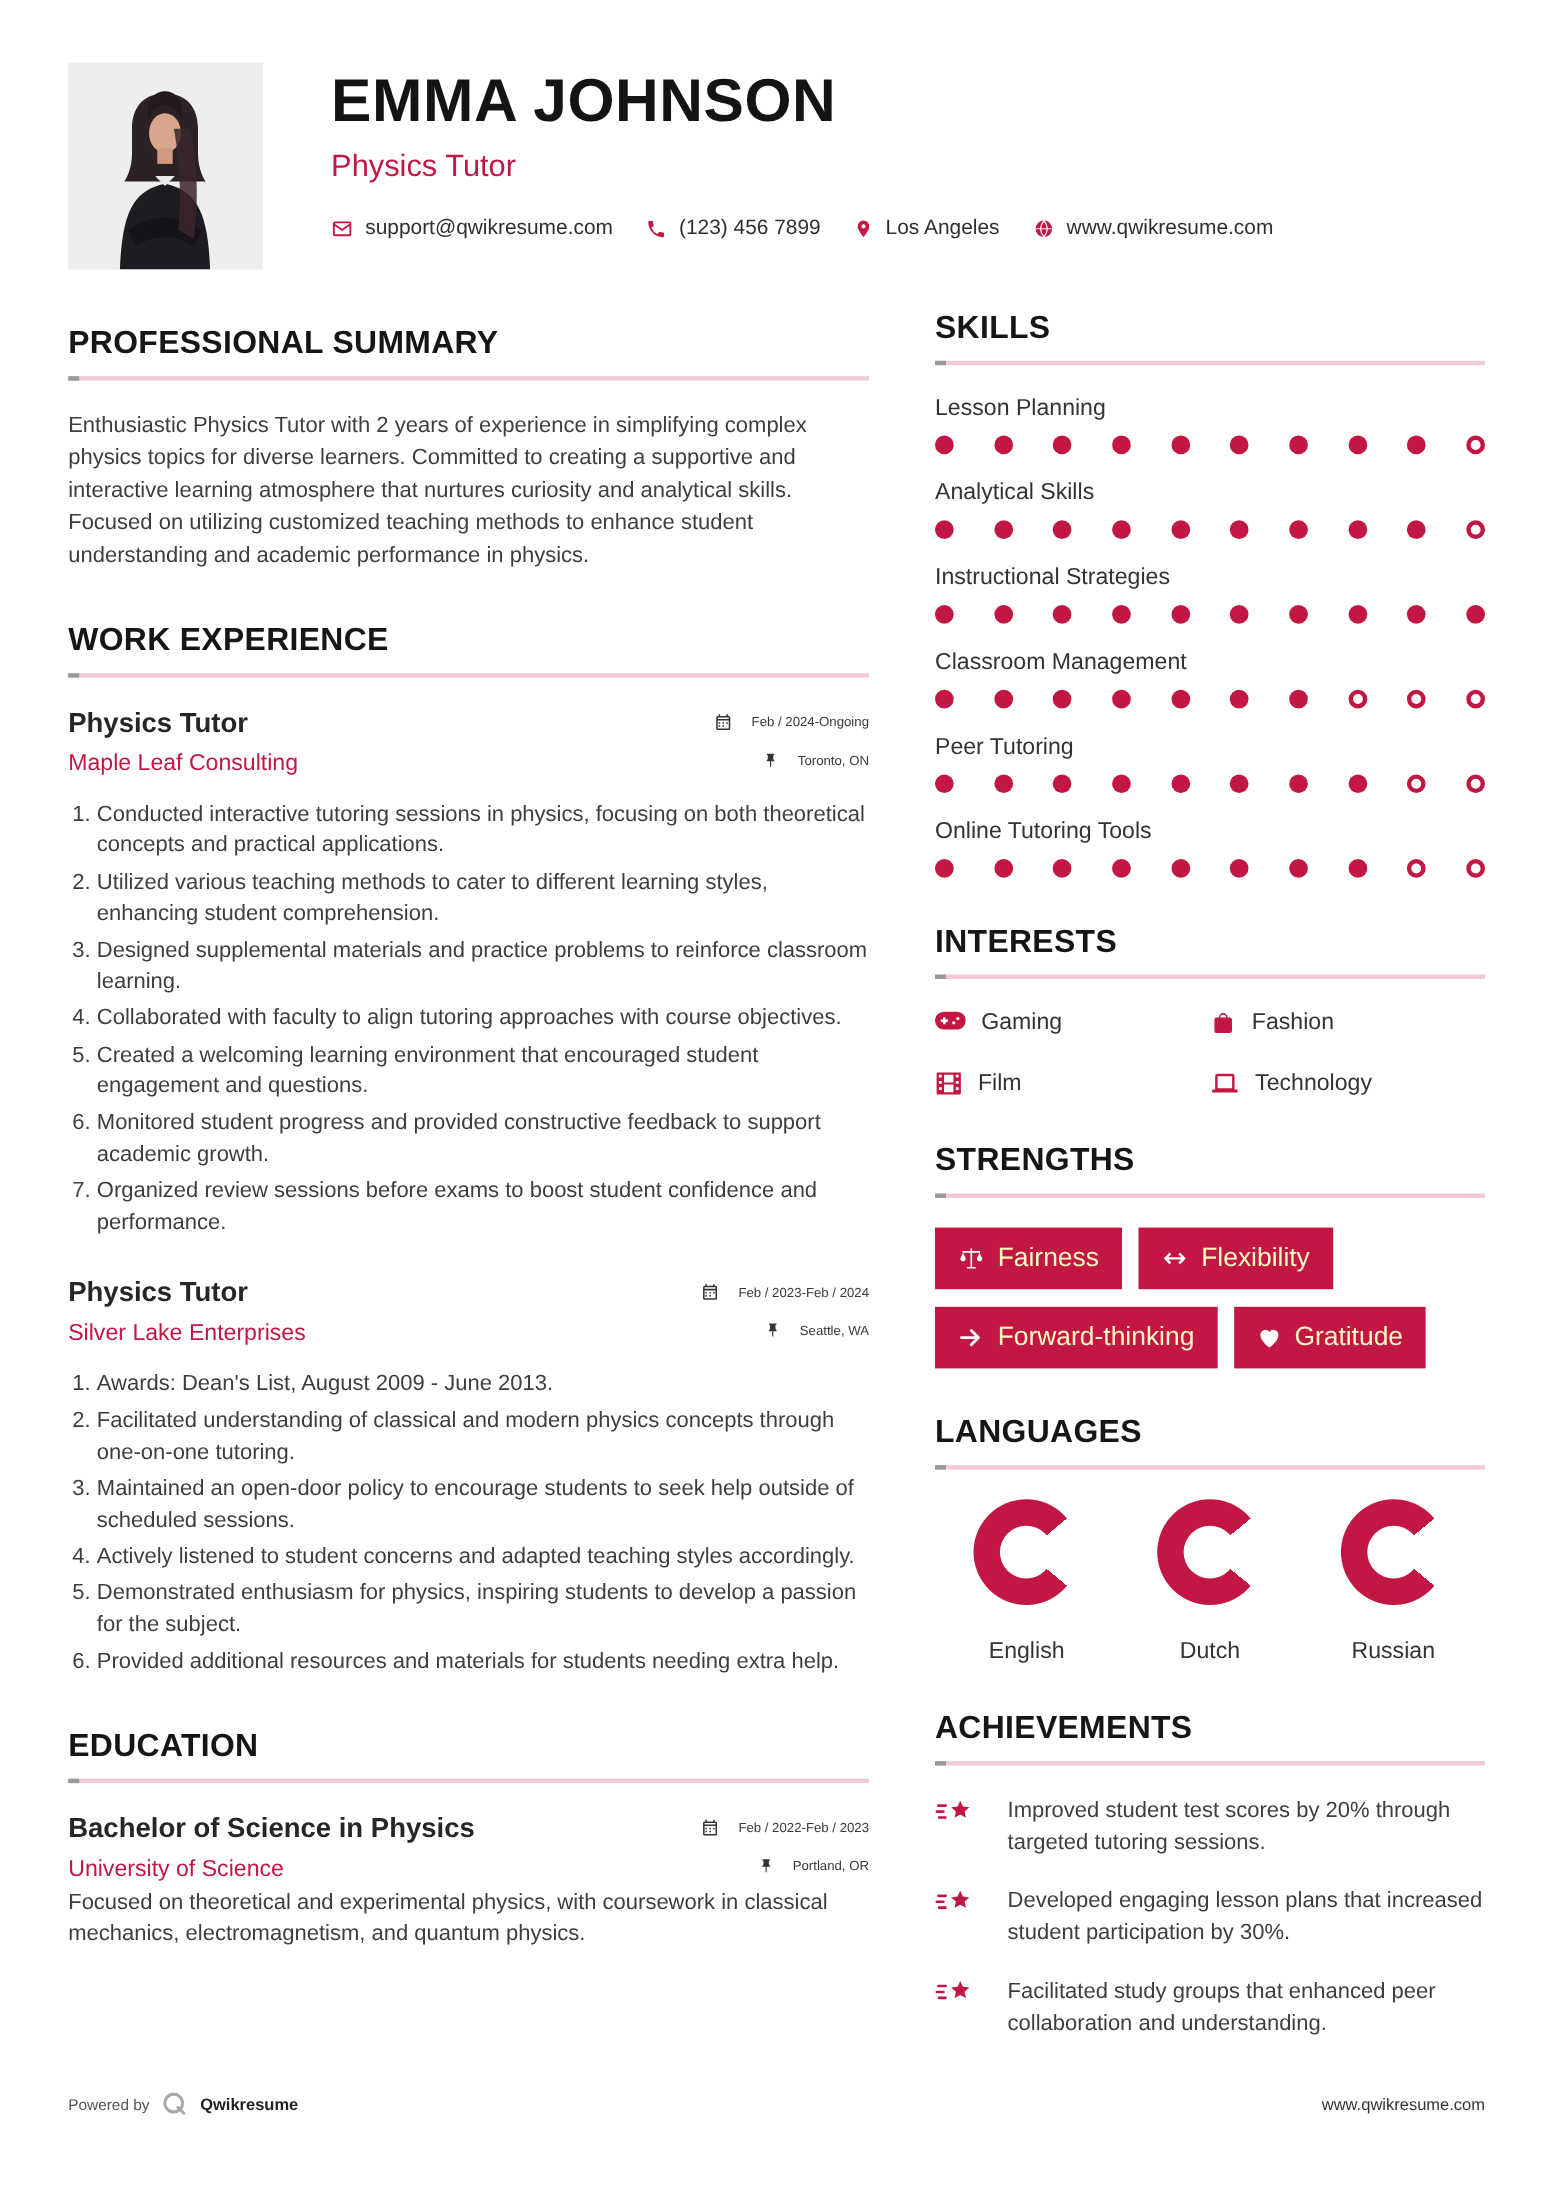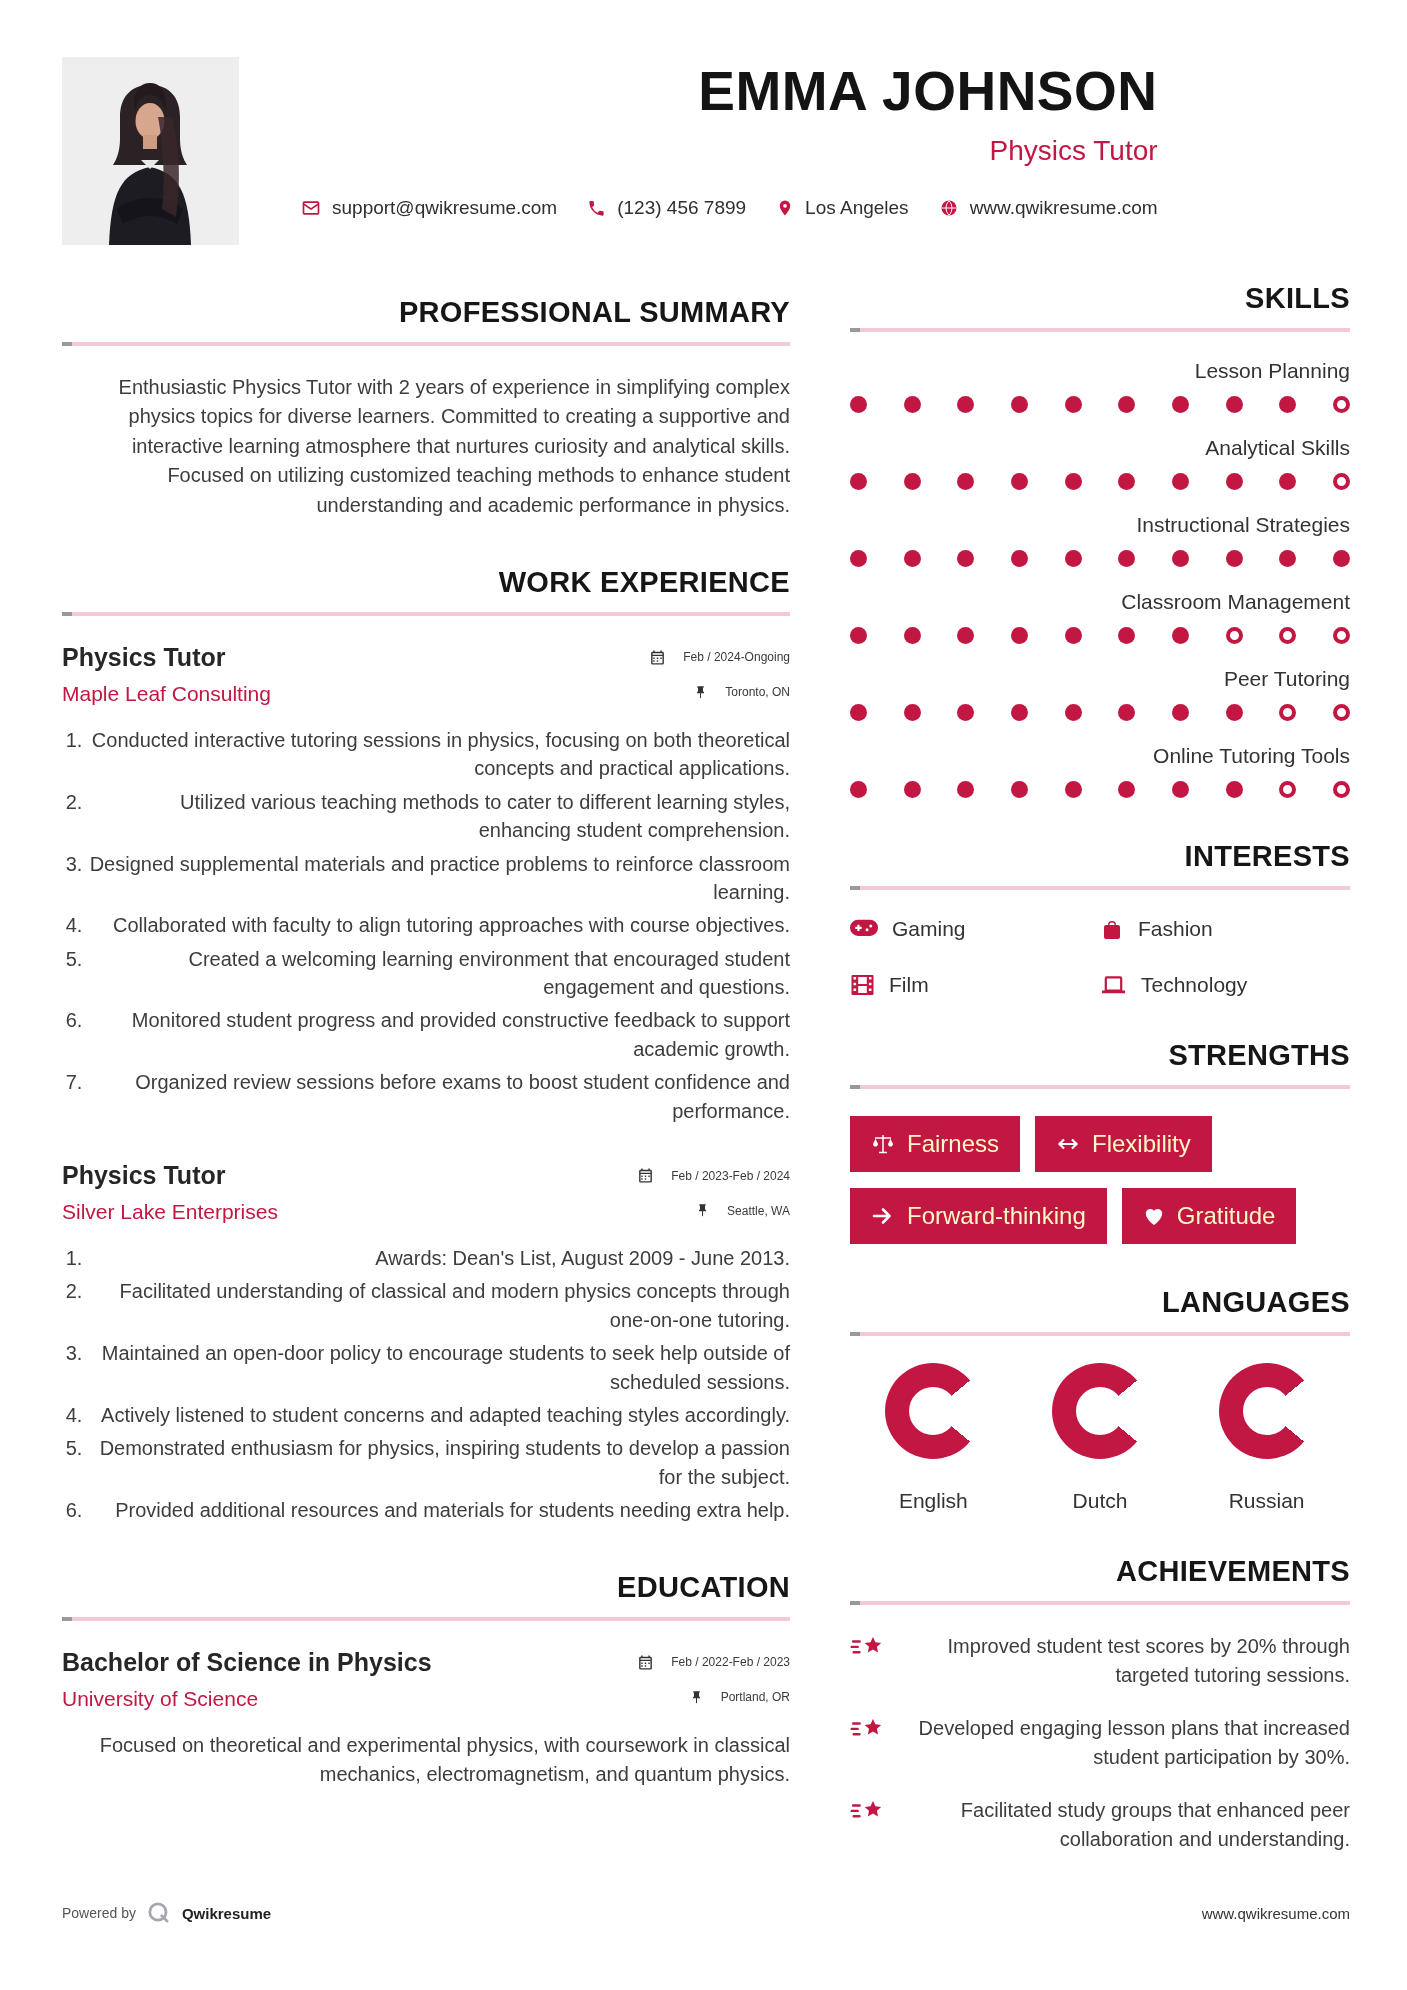--- a/index.html
+++ b/index.html
@@ -1,19 +1,19 @@
 <!DOCTYPE html>
 <html><head>
 <meta charset="utf-8">
 <style>
   * { margin:0; padding:0; box-sizing:border-box; }
   html,body { background:#fff; }
   .page {
     position:relative; width:1407px; height:1990px; background:#ffffff;
-    font-family:"Liberation Sans", sans-serif; color:#3d3d3d; overflow:hidden;text-align:right;
+    font-family:"Liberation Sans", sans-serif; color:#3d3d3d; overflow:hidden;
   }
   
   .header { position:absolute; left:62px; top:57px; right:57px; display:flex; gap:62px; }
   .photo { width:177px; height:188px; flex:none; background:#efefef; }
   .head-text { padding-top:2px; }
   .name { font-size:55px; font-weight:800; color:#141414; letter-spacing:.5px; }
   .role { font-size:28px; color:var(--accent); margin-top:12px; font-weight:500; }
   .contact { margin-top:30px; display:flex; align-items:center; gap:30px; font-size:19px; color:#2f2f2f; }
   .contact-item { display:flex; align-items:center; gap:11px; }
   .contact-item svg { display:block; }
@@ -29,21 +29,21 @@
   
   .block { margin-bottom:46px; }
   .entry { margin-bottom:36px; }
   .entry-head { display:flex; justify-content:space-between; align-items:baseline; }
   .entry-title { font-size:25px; font-weight:600; color:#262626; }
   .meta { font-size:12px; color:#3a3a3a; display:flex; align-items:center; gap:17px; white-space:nowrap; }
   .entry-sub { display:flex; justify-content:space-between; align-items:baseline; margin-top:10px; }
   .company { font-size:21px; color:var(--accent); }
   ol.bullets { margin:20px 0 0 0; padding-left:26px; font-size:20px; line-height:1.42; color:#3d3d3d; }
   ol.bullets li { margin-bottom:5px; }
-  .edu-desc { margin-top:20px; }
+  .edu-desc { margin-top:4px; }
   
   .rblock { margin-bottom:42px; }
   .skill { margin-bottom:23px; }
   .skill-name { font-size:21px; color:#333; margin-bottom:13px; }
   .dots { display:flex; justify-content:space-between; }
   .dot { width:17px; height:17px; border-radius:50%; background:var(--accent); }
   .dot.empty { background:#fff; border:4px solid var(--accent); }
   .interests-grid { display:grid; grid-template-columns:1fr 1fr; row-gap:32px; }
   .interest { display:flex; align-items:center; gap:14px; font-size:21px; color:#333; }
   .badges { display:flex; flex-wrap:wrap; gap:16px 15px; }

